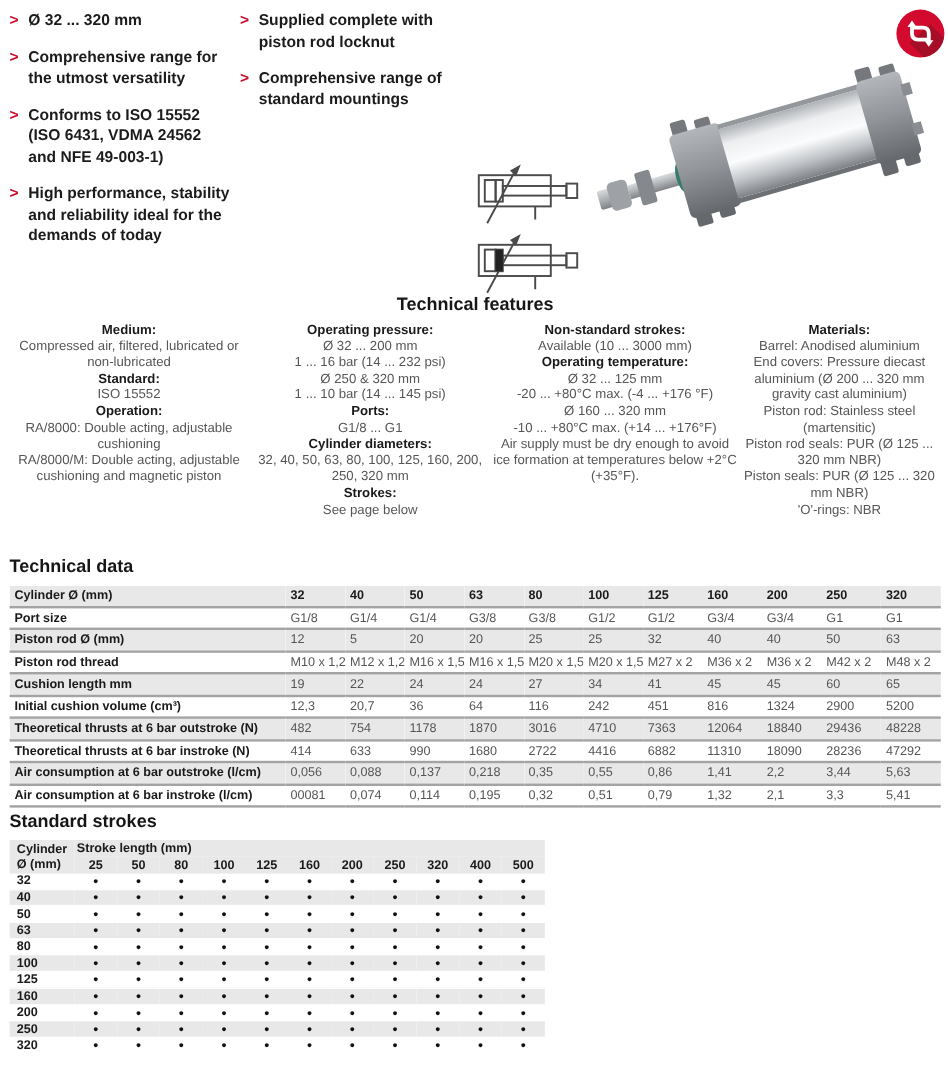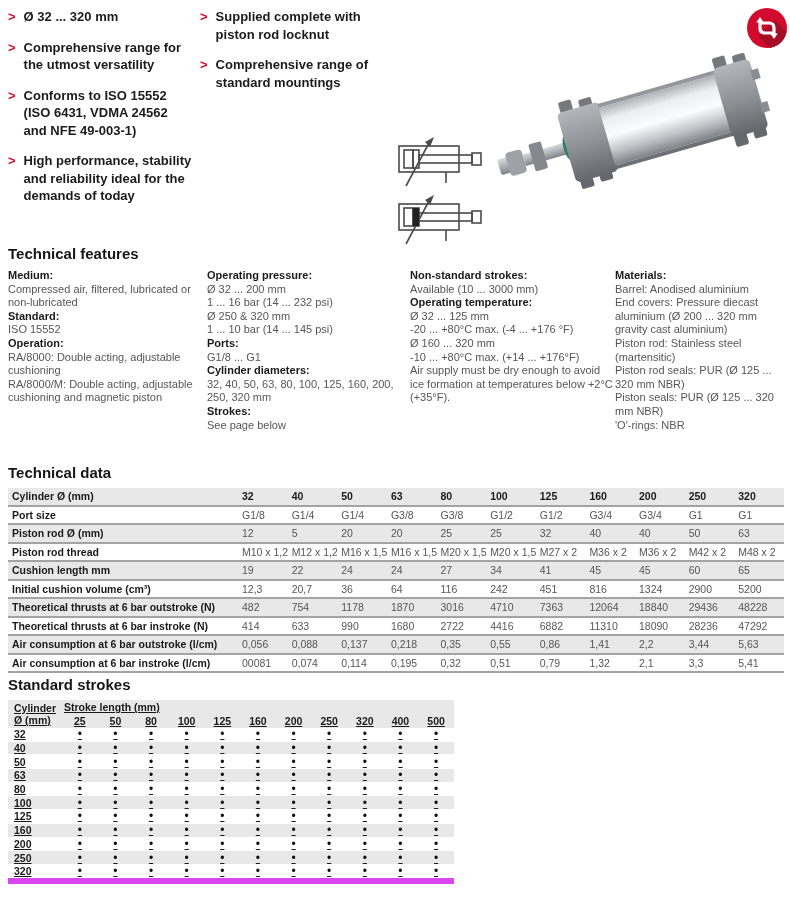--- a/index.html
+++ b/index.html
@@ -15,40 +15,40 @@
   .btxt{font-weight:bold;font-size:13px;line-height:17.5px;color:#1b1b1b;}
 
   
   .symbols{position:absolute;left:396px;top:136px;}
   .symbols svg{display:block;margin-bottom:2px;}
   .photo{position:absolute;left:478px;top:40px;}
   .logo{position:absolute;left:746px;top:7px;}
 
   
   .section-title{font-size:15px;font-weight:bold;color:#161616;margin:0 0 7px 0;}
-  .features{position:absolute;left:8px;top:245px;width:776px;}
+  .features{position:absolute;left:8px;top:245px;width:776px;text-align:center;}
   .feat-cols{display:grid;grid-template-columns:199px 203px 205px 169px;}
   .fline{font-size:11px;line-height:13.6px;color:#565658;}
   .fline.b{font-weight:bold;color:#1a1a1a;}
 
   
   .techdata{position:absolute;left:8px;top:464px;width:776px;}
   table{border-collapse:collapse;}
   #tech-table{width:776px;table-layout:fixed;font-size:10.5px;border-bottom:1px solid #c9c9c9;}
   #tech-table col.lbl{width:230px;}
   #tech-table tr{border-bottom:2px solid #a3a3a3;}
   #tech-table tr.stripe{background:#e8e8e8;}
   #tech-table th,#tech-table td{padding:2px 4px;height:12.5px;text-align:left;
       font-weight:normal;color:#565658;white-space:nowrap;overflow:hidden;}
   #tech-table th{font-weight:bold;color:#1a1a1a;}
   #tech-table td.lblcell{font-weight:bold;color:#1a1a1a;}
 
   
   .strokes{position:absolute;left:8px;top:676px;width:446px;}
-  #strokes-table{width:446px;table-layout:fixed;font-size:10.5px;border-bottom:6px solid #d946ef;text-decoration:underline;}
+  #strokes-table{width:446px;table-layout:fixed;font-size:10.5px;border-bottom:1px solid #d946ef;}
   #strokes-table col.cyl{width:54px;}
   #strokes-table thead tr{background:#e8e8e8;}
   #strokes-table th{font-weight:bold;color:#1a1a1a;text-align:center;padding:1px 0;white-space:nowrap;}
   #strokes-table th.cylh{text-align:left;padding-left:6px;}
   #strokes-table th.grph{text-align:left;padding-left:2px;}
   #strokes-table tbody tr{border-bottom:1px solid #fff;}
   #strokes-table tbody tr.stripe{background:#e8e8e8;}
   #strokes-table td{height:12.7px;padding:0;text-align:center;color:#111;
       font-size:12px;line-height:12px;}
   #strokes-table td.dia{font-weight:bold;color:#1a1a1a;text-align:left;padding-left:6px;font-size:10.5px;}

